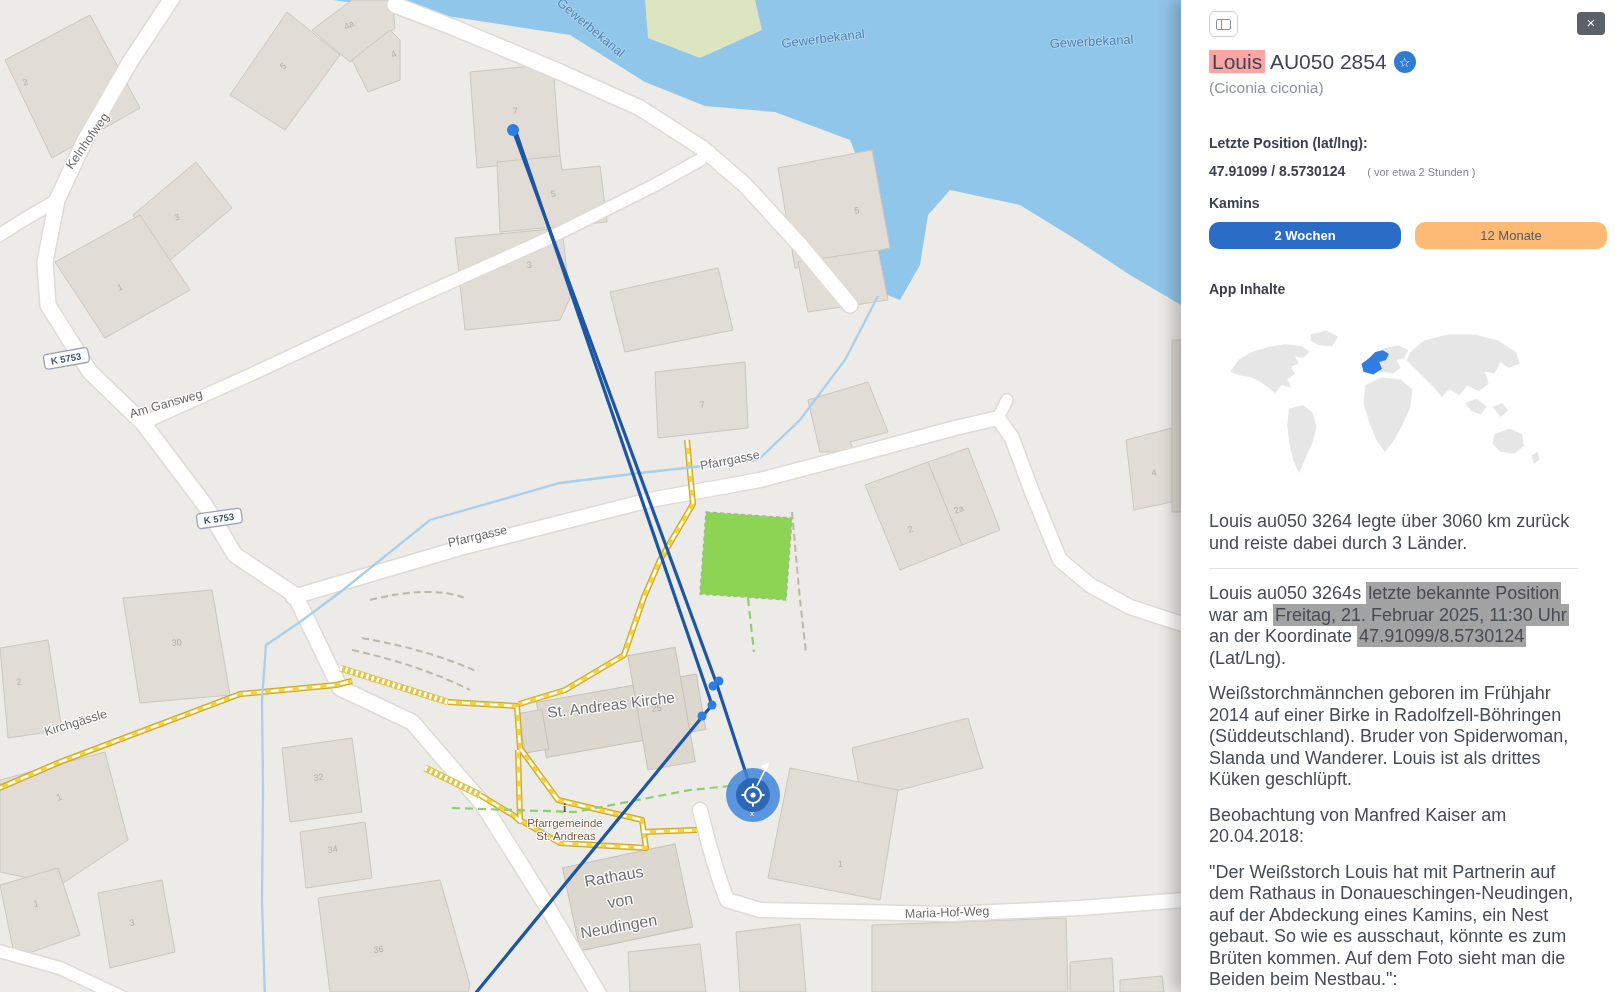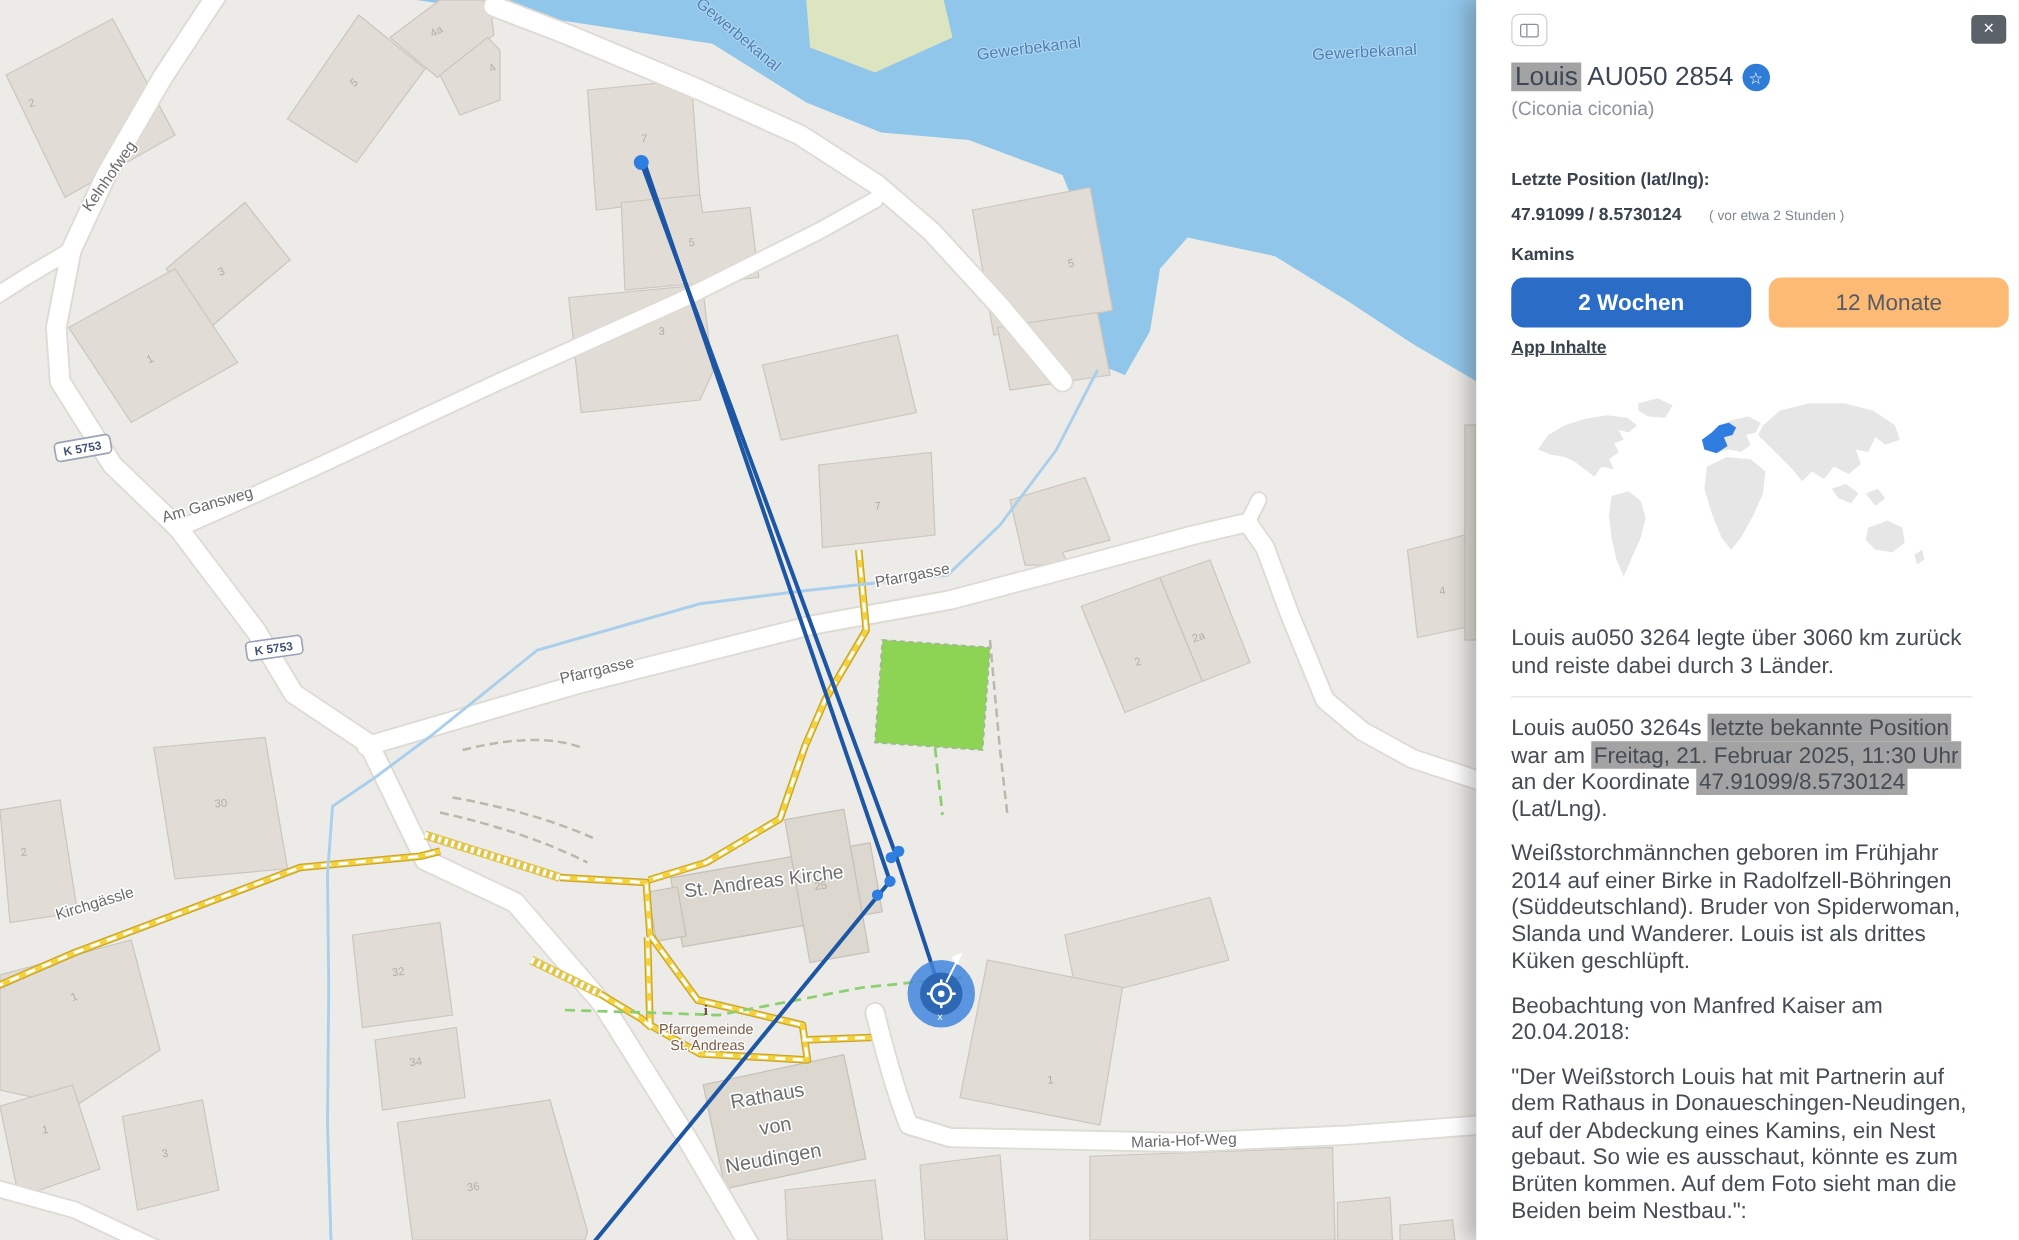--- a/index.html
+++ b/index.html
@@ -23,36 +23,36 @@
          box-shadow:-8px 0 14px rgba(60,60,60,.30);box-sizing:border-box;
          padding:11px 10px 0 28px;color:#454c54;}
   .collapse-btn{width:27px;height:24px;border:1px solid #cfcfcf;border-radius:6px;background:#fff;
          display:flex;align-items:center;justify-content:center;cursor:pointer;}
   .collapse-glyph{width:13px;height:9px;border:1.5px solid #8a9099;border-radius:2px;position:relative;}
   .collapse-glyph::after{content:"";position:absolute;left:4px;top:0;bottom:0;width:0;
          border-left:1.5px solid #8a9099;}
   .close-btn{position:absolute;top:12px;right:10px;width:28px;height:23px;background:#5a6168;
          border-radius:4px;color:#fff;font-size:15px;line-height:22px;text-align:center;cursor:pointer;}
   .title-row{margin-top:13px;font-size:21px;color:#3d4655;display:flex;align-items:center;gap:7px;}
-  .hl{background:#a3a3a3;padding:0 3px;}
+  .hl{background:#fca5a5;padding:0 3px;}
   .fav{width:22px;height:22px;border-radius:50%;background:#2e7cd6;color:#fff;display:inline-flex;
        align-items:center;justify-content:center;font-size:13px;cursor:pointer;flex:0 0 auto;}
   .subtitle{margin-top:5px;font-size:15.5px;color:#8d949e;}
   .lbl{font-size:14px;font-weight:bold;color:#39424e;}
   .pos-label{margin-top:38px;}
   .pos-row{margin-top:12px;font-size:14px;}
   .pos-val{font-weight:bold;color:#39424e;}
   .pos-age{color:#7f8893;font-size:11px;margin-left:22px;}
   .tracks-label{margin-top:16px;}
   .btn-row{margin-top:11px;display:flex;gap:14px;width:398px;}
-  .btn{flex:1;height:40px;border-radius:10px;font-size:18px;display:flex;align-items:center;
+  .btn{flex:1;height:27px;border-radius:10px;font-size:13px;display:flex;align-items:center;
        justify-content:center;cursor:pointer;}
   .btn-active{background:#2b6cc6;color:#fff;font-weight:bold;}
   .btn-idle{background:#fdba74;color:#555c66;}
-  .app-label{margin-top:7px;text-decoration:underline;}
+  .app-label{margin-top:32px;}
   .worldmap{margin-top:16px;width:352px;height:176px;}
   .textcol{margin-top:18px;width:369px;font-size:18px;line-height:21.5px;color:#454c54;}
   .textcol p{margin:0 0 14px 0;}
   .textcol hr{border:none;border-top:1px solid #e2e2e2;margin:14px 0;}
   .thl{background:#a3a3a3;padding:1px 2px;box-decoration-break:clone;-webkit-box-decoration-break:clone;}
 </style>
 </head>
 <body>
 
 <div id="stage">

